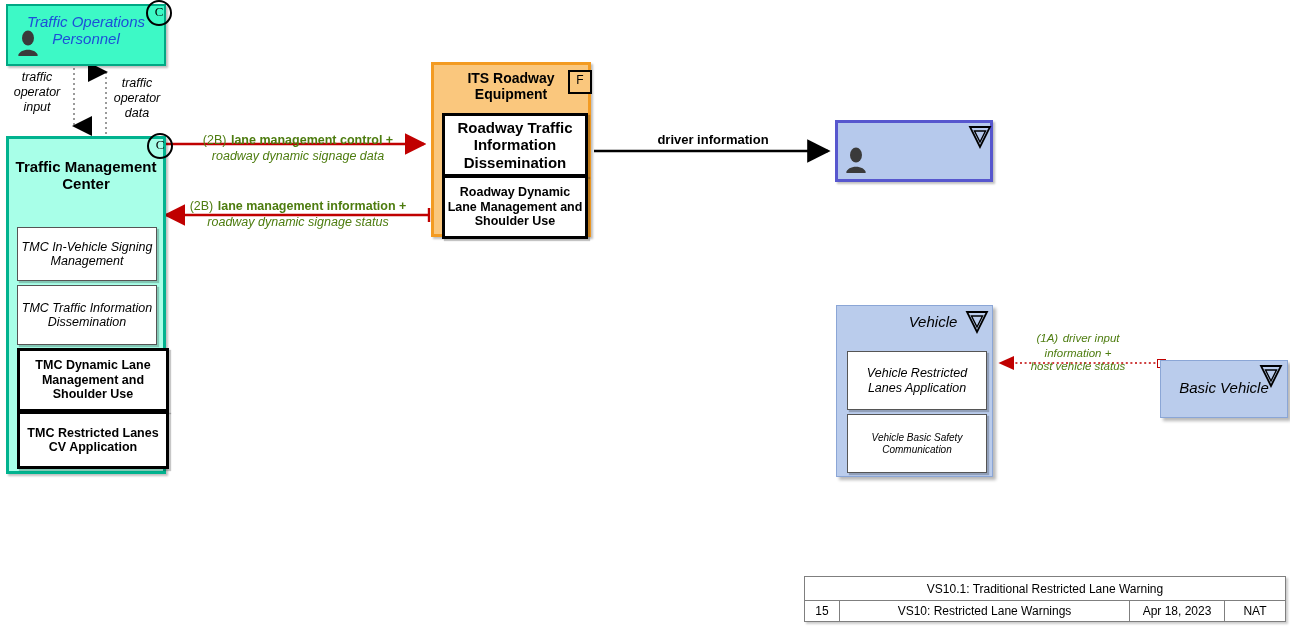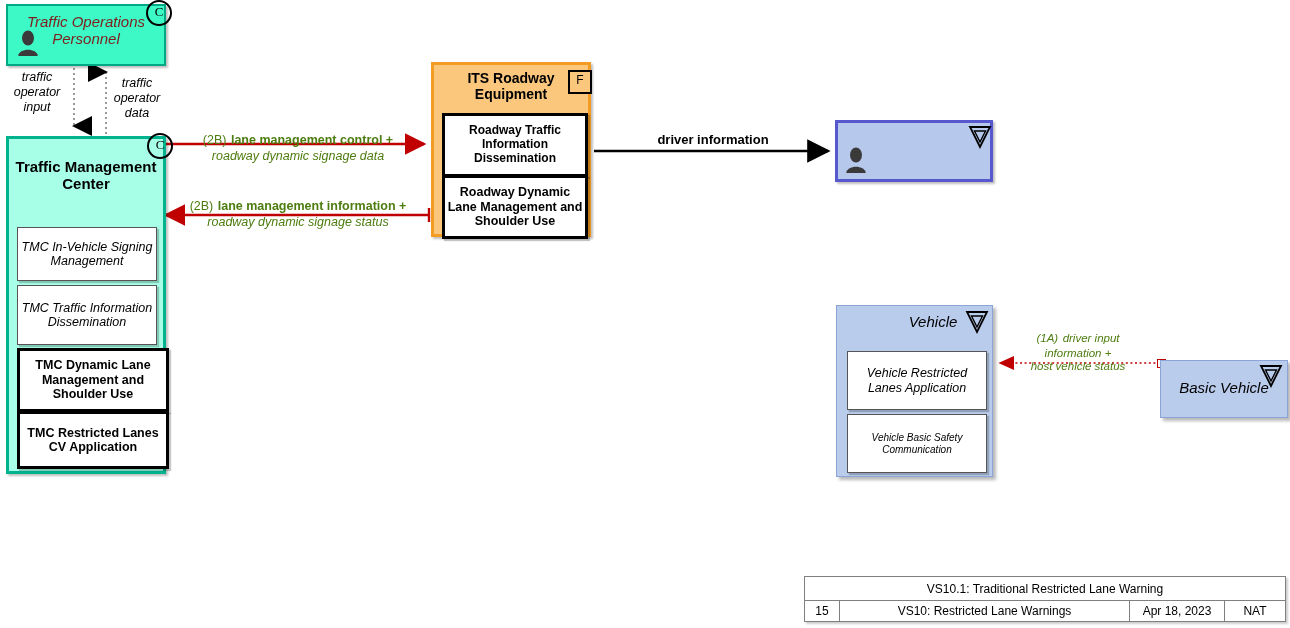--- a/index.html
+++ b/index.html
@@ -19,21 +19,21 @@
     line-height:1.15;
   }
   .obj-title.bold{font-weight:bold;font-style:normal;}
 
   
   #tops{
     left:6px;top:4px;width:160px;height:62px;
     background:#3DF9C6;border:2px solid #00a884;
     box-shadow:2px 2px 2px rgba(0,0,0,.25);
   }
-  #tops .obj-title{font-size:15px;padding-top:7px;color:#7f1d1d;}
+  #tops .obj-title{font-size:15px;padding-top:7px;color:#1d4ed8;}
 
   
   #tmc{
     left:6px;top:136px;width:160px;height:338px;
     background:#A8FFE8;border:3px solid #00b38f;
     box-shadow:2px 2px 2px rgba(0,0,0,.25);
   }
   #tmc .obj-title{font-size:15px;padding-top:19px;}
 
   
@@ -202,21 +202,21 @@
     </div>
     <div class="subbox thick" style="left:8px;top:272px;width:146px;height:52px;font-size:12.5px;align-items:center;">
       <span>TMC Restricted Lanes CV Application</span>
     </div>
   </div>
 
   <div id="itsre" class="abs">
     <div class="obj-title bold">ITS Roadway Equipment</div>
     <div class="badge-square" style="left:134px;top:5px;">F</div>
 
-    <div class="subbox thick" style="left:8px;top:48px;width:140px;height:58px;font-size:12px;">
+    <div class="subbox thick" style="left:8px;top:48px;width:140px;height:58px;font-size:15px;">
       <span>Roadway Traffic Information Dissemination</span>
     </div>
     <div class="subbox thick" style="left:8px;top:110px;width:140px;height:58px;font-size:12.5px;">
       <span>Roadway Dynamic Lane Management and Shoulder Use</span>
     </div>
   </div>
 
   <div class="flow-label" style="left:176px;top:130px;width:244px;">
     <div><span class="pre">(2B)</span>
       <span class="n">lane management control +</span></div>

